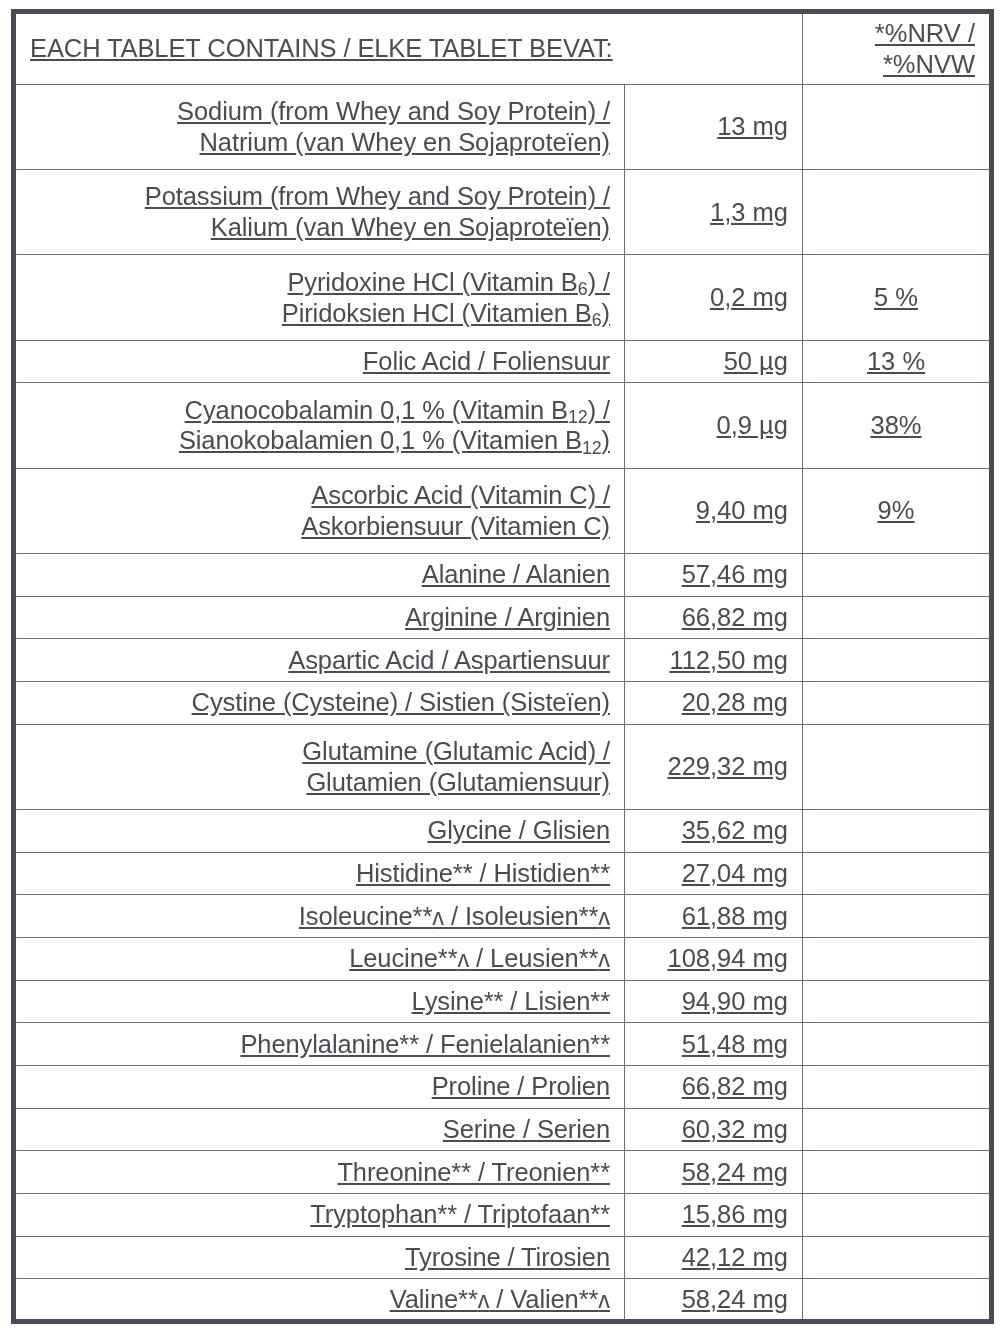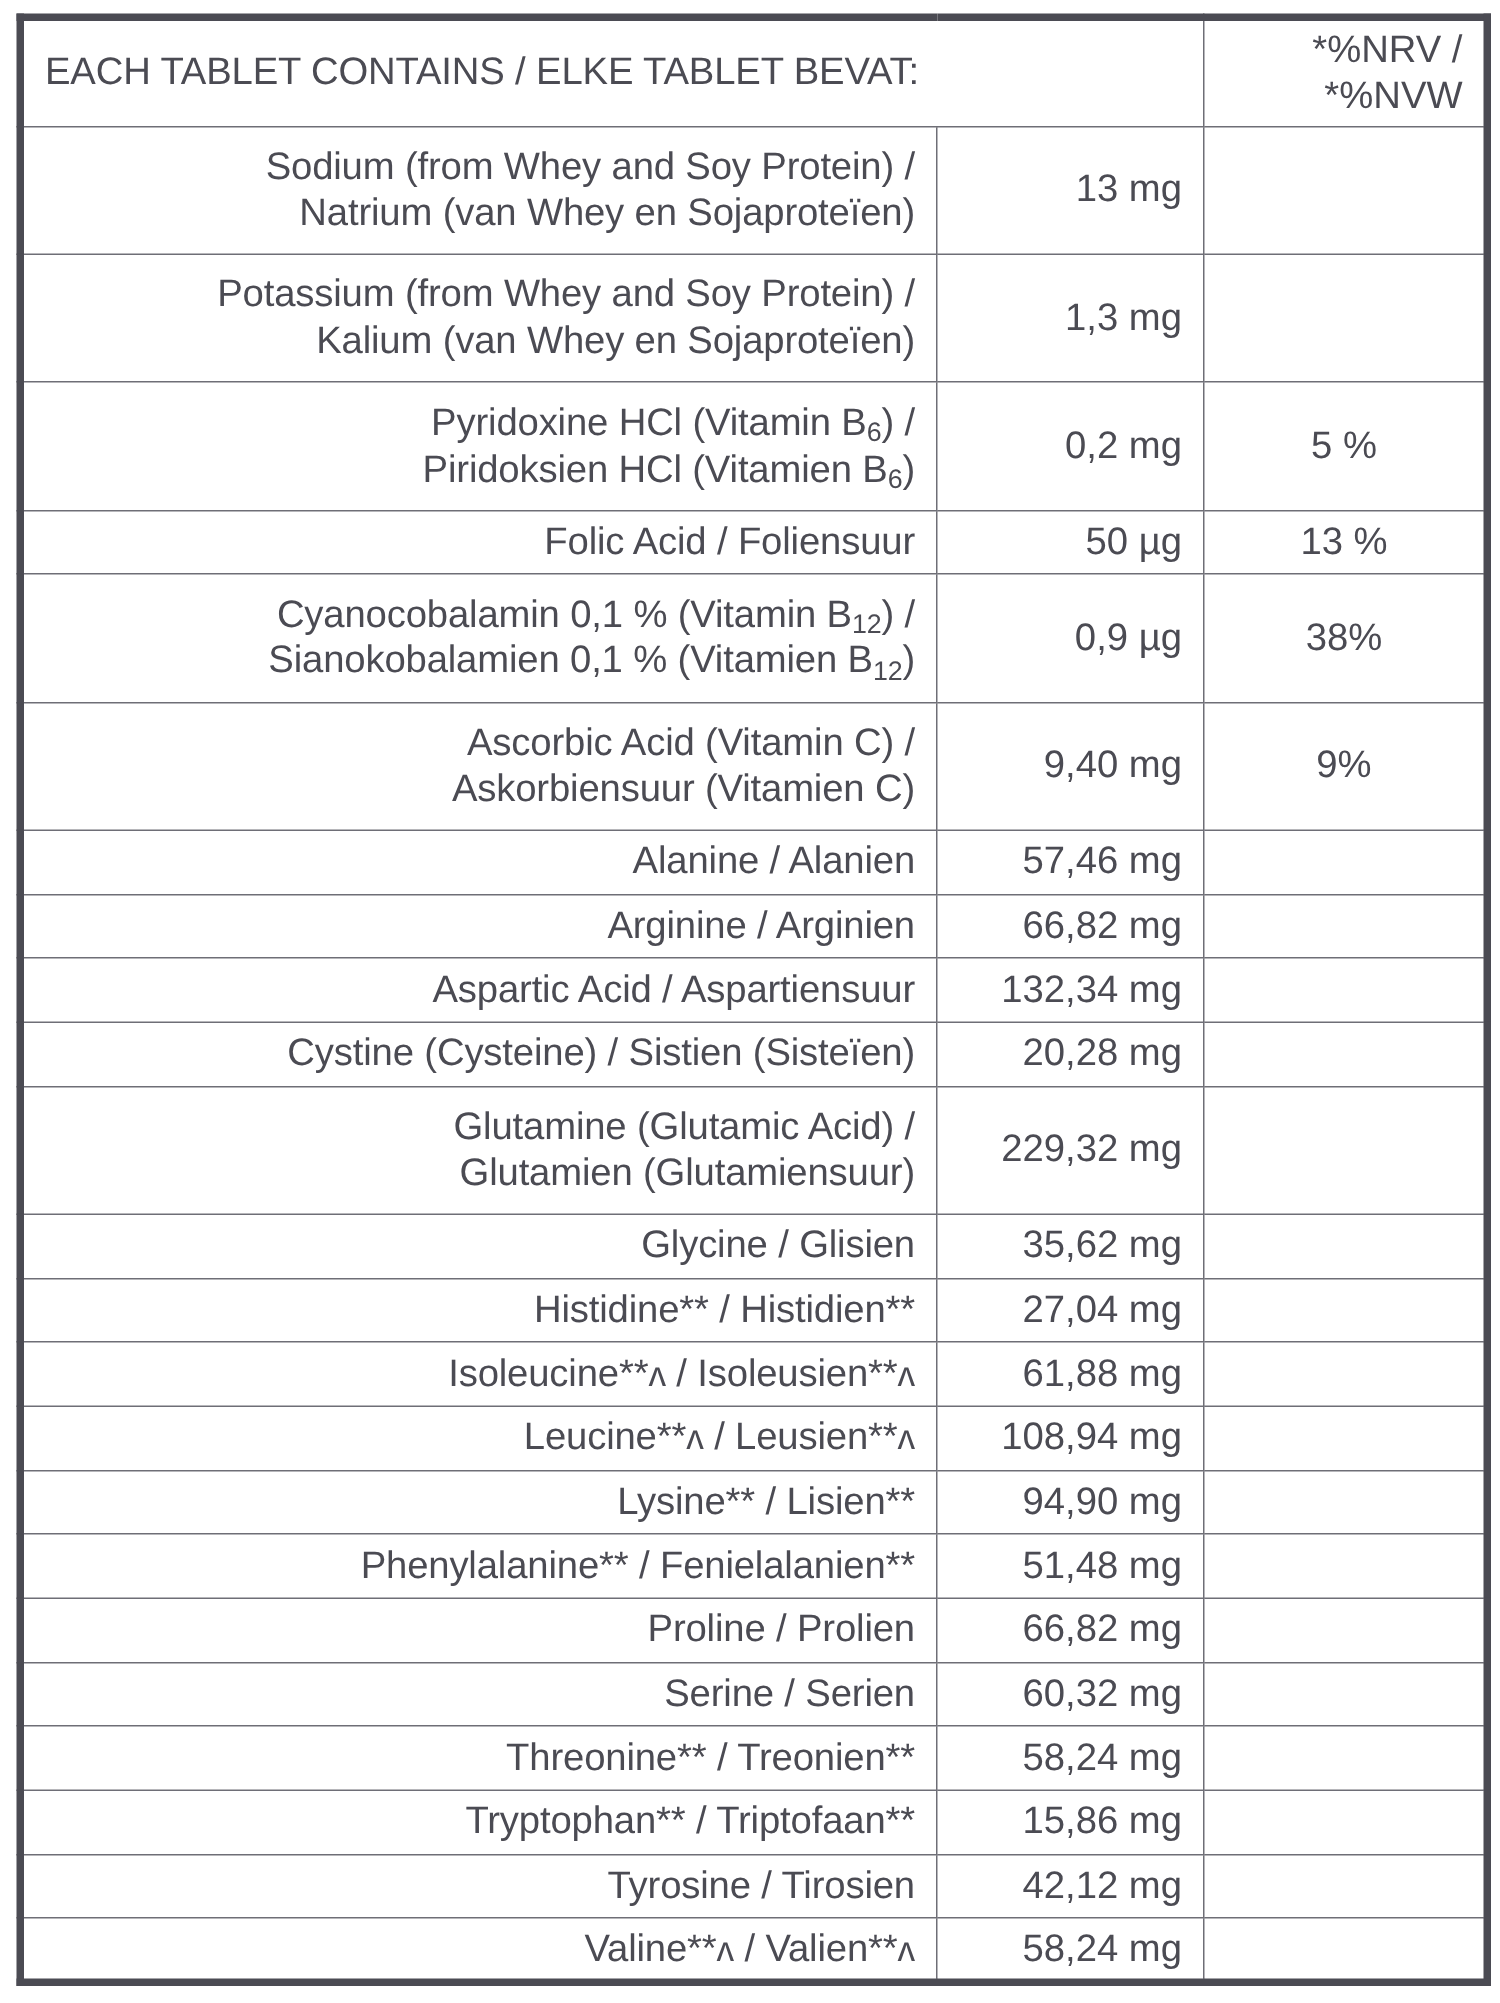--- a/index.html
+++ b/index.html
@@ -13,20 +13,21 @@
     height: 1335px;
     font-family: "Liberation Sans", sans-serif;
     color: #4b4b53;
     overflow: hidden;
   }
 
   .label-wrap {
     width: 1000px;
     height: 1335px;
     padding: 9px 11px 11px 11px;
+    text-decoration: underline;
   }
 
   table.nutrition {
     width: 100%;
     height: 100%;
     border-collapse: collapse;
     border: 5px solid #4b4b53;
     table-layout: fixed;
   }
 
@@ -154,21 +155,21 @@
           <td class="value">57,46 mg</td>
           <td class="nrv"></td>
         </tr>
         <tr class="short">
           <td class="name">Arginine / Arginien</td>
           <td class="value">66,82 mg</td>
           <td class="nrv"></td>
         </tr>
         <tr class="short">
           <td class="name">Aspartic Acid / Aspartiensuur</td>
-          <td class="value">132,34 mg</td>
+          <td class="value">112,50 mg</td>
           <td class="nrv"></td>
         </tr>
         <tr class="short">
           <td class="name">Cystine (Cysteine) /  Sistien (Sisteïen)</td>
           <td class="value">20,28 mg</td>
           <td class="nrv"></td>
         </tr>
         <tr class="tall">
           <td class="name">Glutamine (Glutamic Acid) /
 Glutamien (Glutamiensuur)</td>

